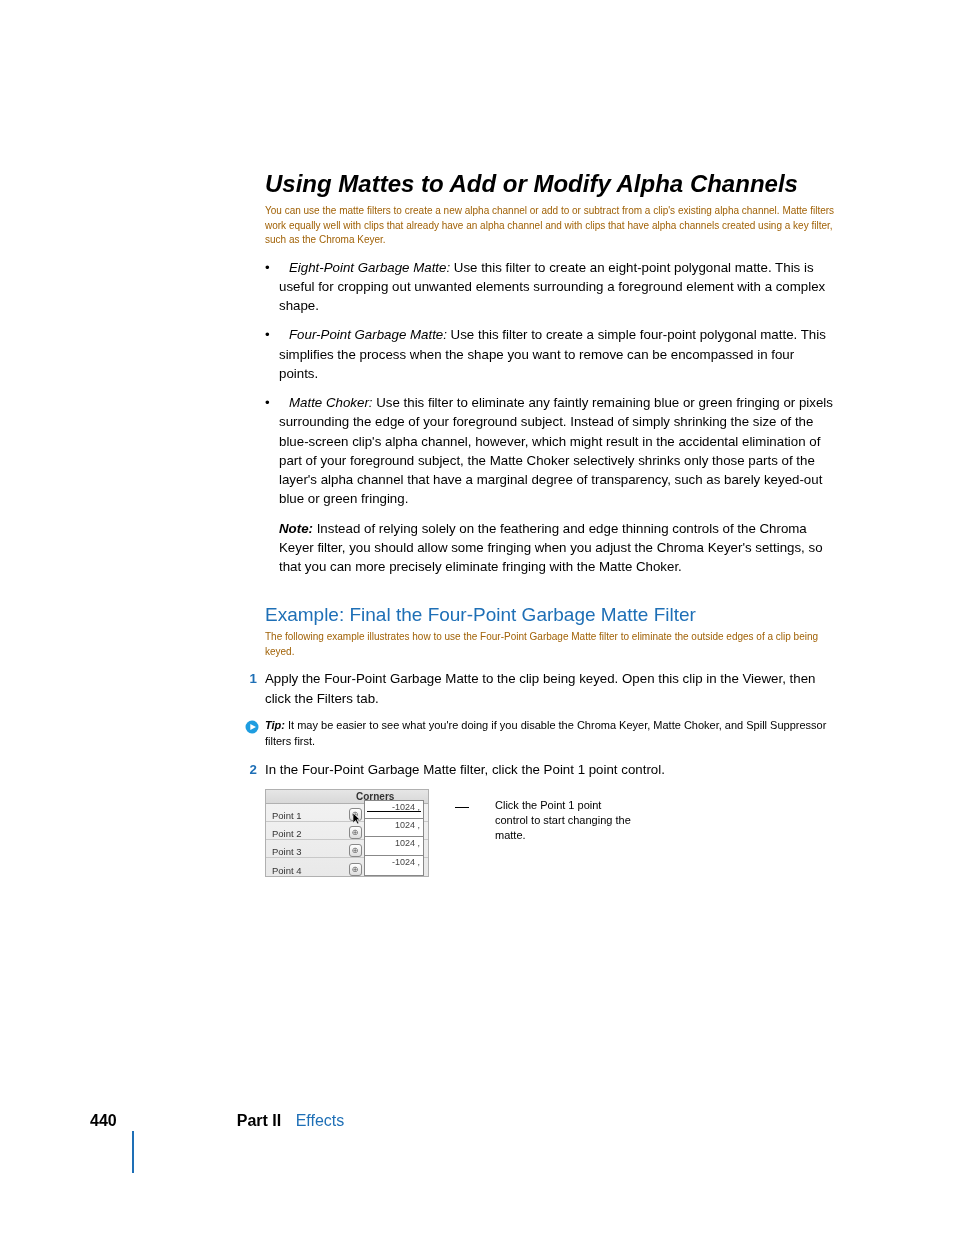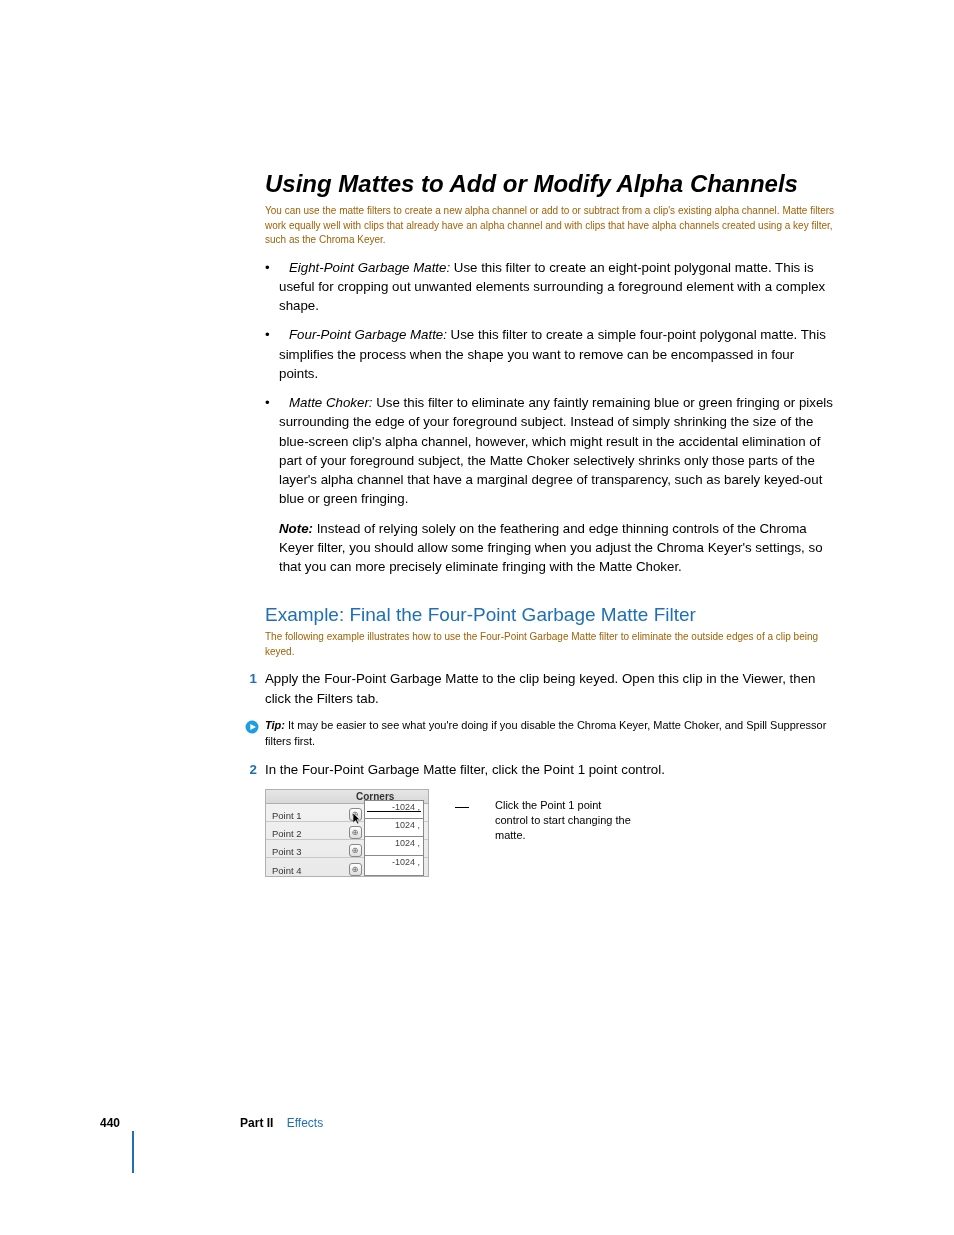--- a/index.html
+++ b/index.html
@@ -171,23 +171,23 @@
   }
   .callout-text {
     font-size: 11px;
     line-height: 1.35;
     width: 140px;
     margin-top: 9px;
     color: #000;
   }
   .footer {
     position: absolute;
-    left: 100px;
+    left: 90px;
     bottom: 105px;
-    font-size: 12px;
+    font-size: 16px;
     display: flex;
     align-items: flex-end;
     gap: 120px;
   }
   .footer .pn { font-weight: 600; color: #000; }
   .footer .part-label { font-weight: 600; color: #000; margin-right: 10px; }
   .footer .part-name { color: #1e6fb6; }
   .blue-rule {
     position: absolute;
     left: 132px;

